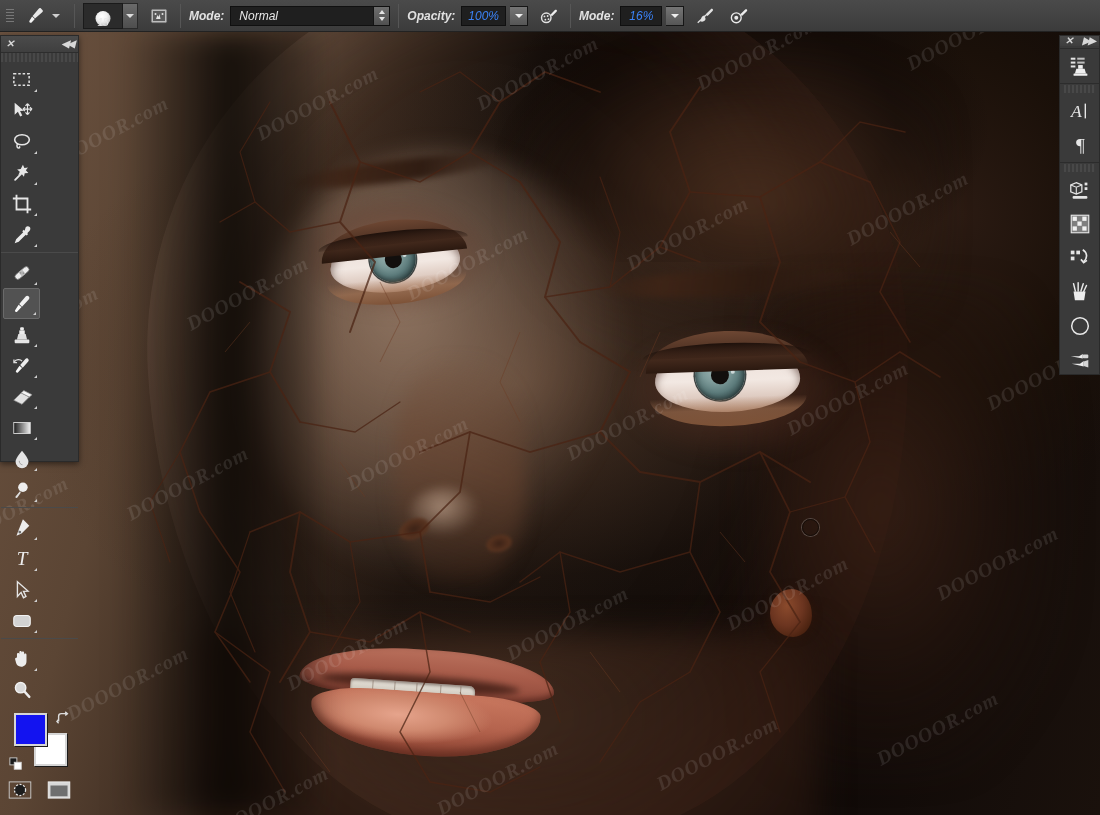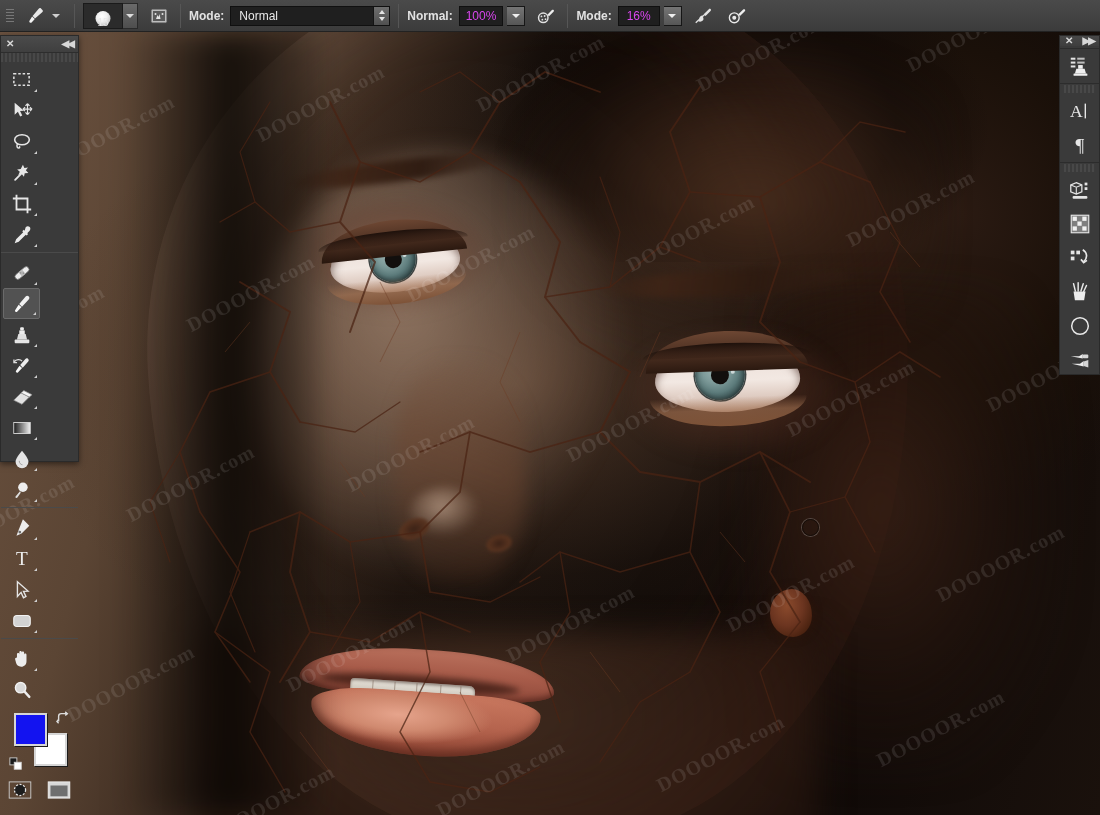--- a/index.html
+++ b/index.html
@@ -2,21 +2,21 @@
 <html><head>
 <meta charset="utf-8">
 <style>
   * { box-sizing: border-box; margin: 0; padding: 0; }
   html, body {
     width: 1100px; height: 815px;
     overflow: hidden;
     background: #1d1d1d;
     font-family: "Liberation Sans", sans-serif;
   }
-  #app { position: relative; width: 1100px; height: 815px; overflow: hidden; }
+  #app { position: relative; width: 1100px; height: 815px; overflow: hidden; font-style: italic; }
 
   
   .options-bar {
     position: absolute; left: 0; top: 0; width: 1100px; height: 32px;
     background: linear-gradient(to bottom, #4a4a4a 0%, #434343 50%, #3b3b3b 100%);
     border-bottom: 1px solid #222;
     display: flex; align-items: center; gap: 0px;
     padding: 0 6px;
   }
   .grip {
@@ -80,21 +80,21 @@
     border-left: 1px solid #141414; display: flex; flex-direction: column;
     align-items: center; justify-content: center; gap: 3px;
   }
   .spin .up { width:0;height:0;border-left:3px solid transparent;border-right:3px solid transparent;border-bottom:4px solid #e4e4e4; }
   .spin .dn { width:0;height:0;border-left:3px solid transparent;border-right:3px solid transparent;border-top:4px solid #e4e4e4; }
 
   .numfield {
     display: flex; align-items: center; height: 20px; flex: 0 0 auto;
   }
   .numfield .nv {
-    background: #1f1f1f; border: 1px solid #101010; color: #d946ef; font-size: 12px;
+    background: #1f1f1f; border: 1px solid #101010; color: #3b82f6; font-size: 12px;
     padding: 0 6px; line-height: 18px; min-width: 42px; text-align: center;
   }
   .numfield .dropbtn {
     width: 18px; height: 20px; background: linear-gradient(to bottom,#757575,#565656);
     border: 1px solid #161616; border-left: none; margin-left: 4px;
     display: flex; align-items: center; justify-content: center;
   }
   .numfield .dropbtn .caret-dn { margin: 0; border-top-color: #efefef; }
 
   .icon-btn { width: 26px; height: 24px; display:flex; align-items:center; justify-content:center; margin-left: 8px; flex:0 0 auto;}
@@ -401,21 +401,21 @@
     <div class="combo mode">
       <div class="val">Normal</div>
       <div class="spin">
           <div class="up"></div>
           <div class="dn"></div>
         </div>
     </div>
 
     <div class="vsep"></div>
 
-    <div class="opt-label">Normal:</div>
+    <div class="opt-label">Opacity:</div>
     <div class="numfield">
       <div class="nv">100%</div>
       <div class="dropbtn">
           <div class="caret-dn"></div>
         </div>
     </div>
 
     <div class="icon-btn">
       <svg width="20" height="20" viewBox="0 0 22 22">
         <circle cx="8" cy="13" r="5.2" fill="none" stroke="#e2e2e2" stroke-width="1.6"></circle>

